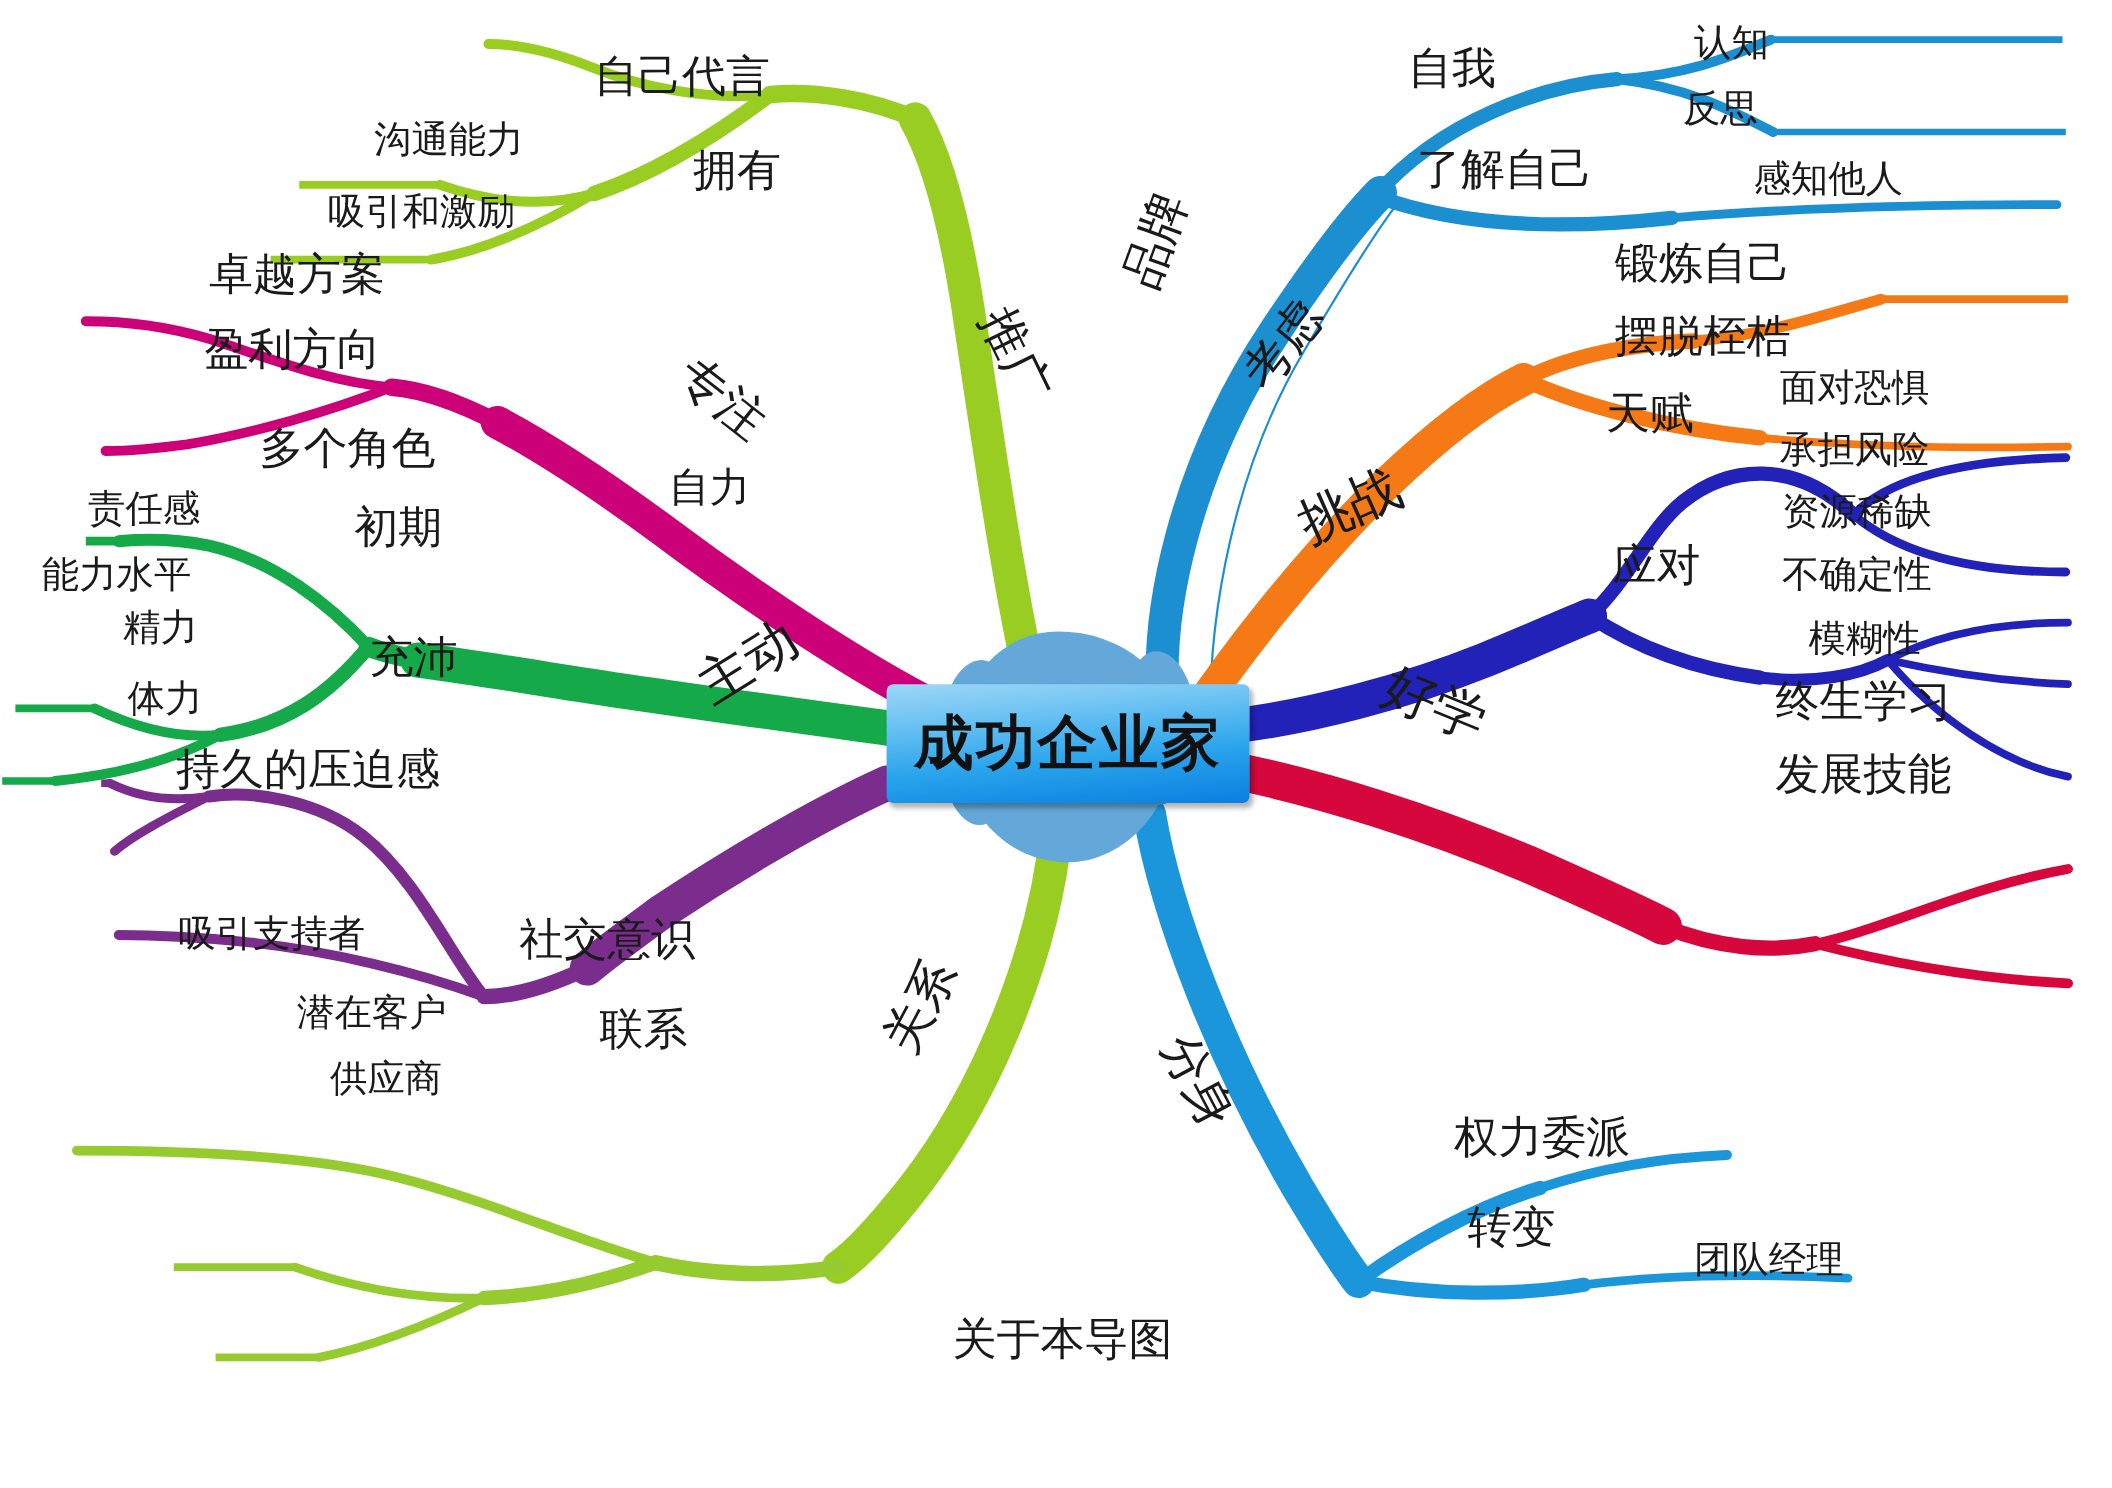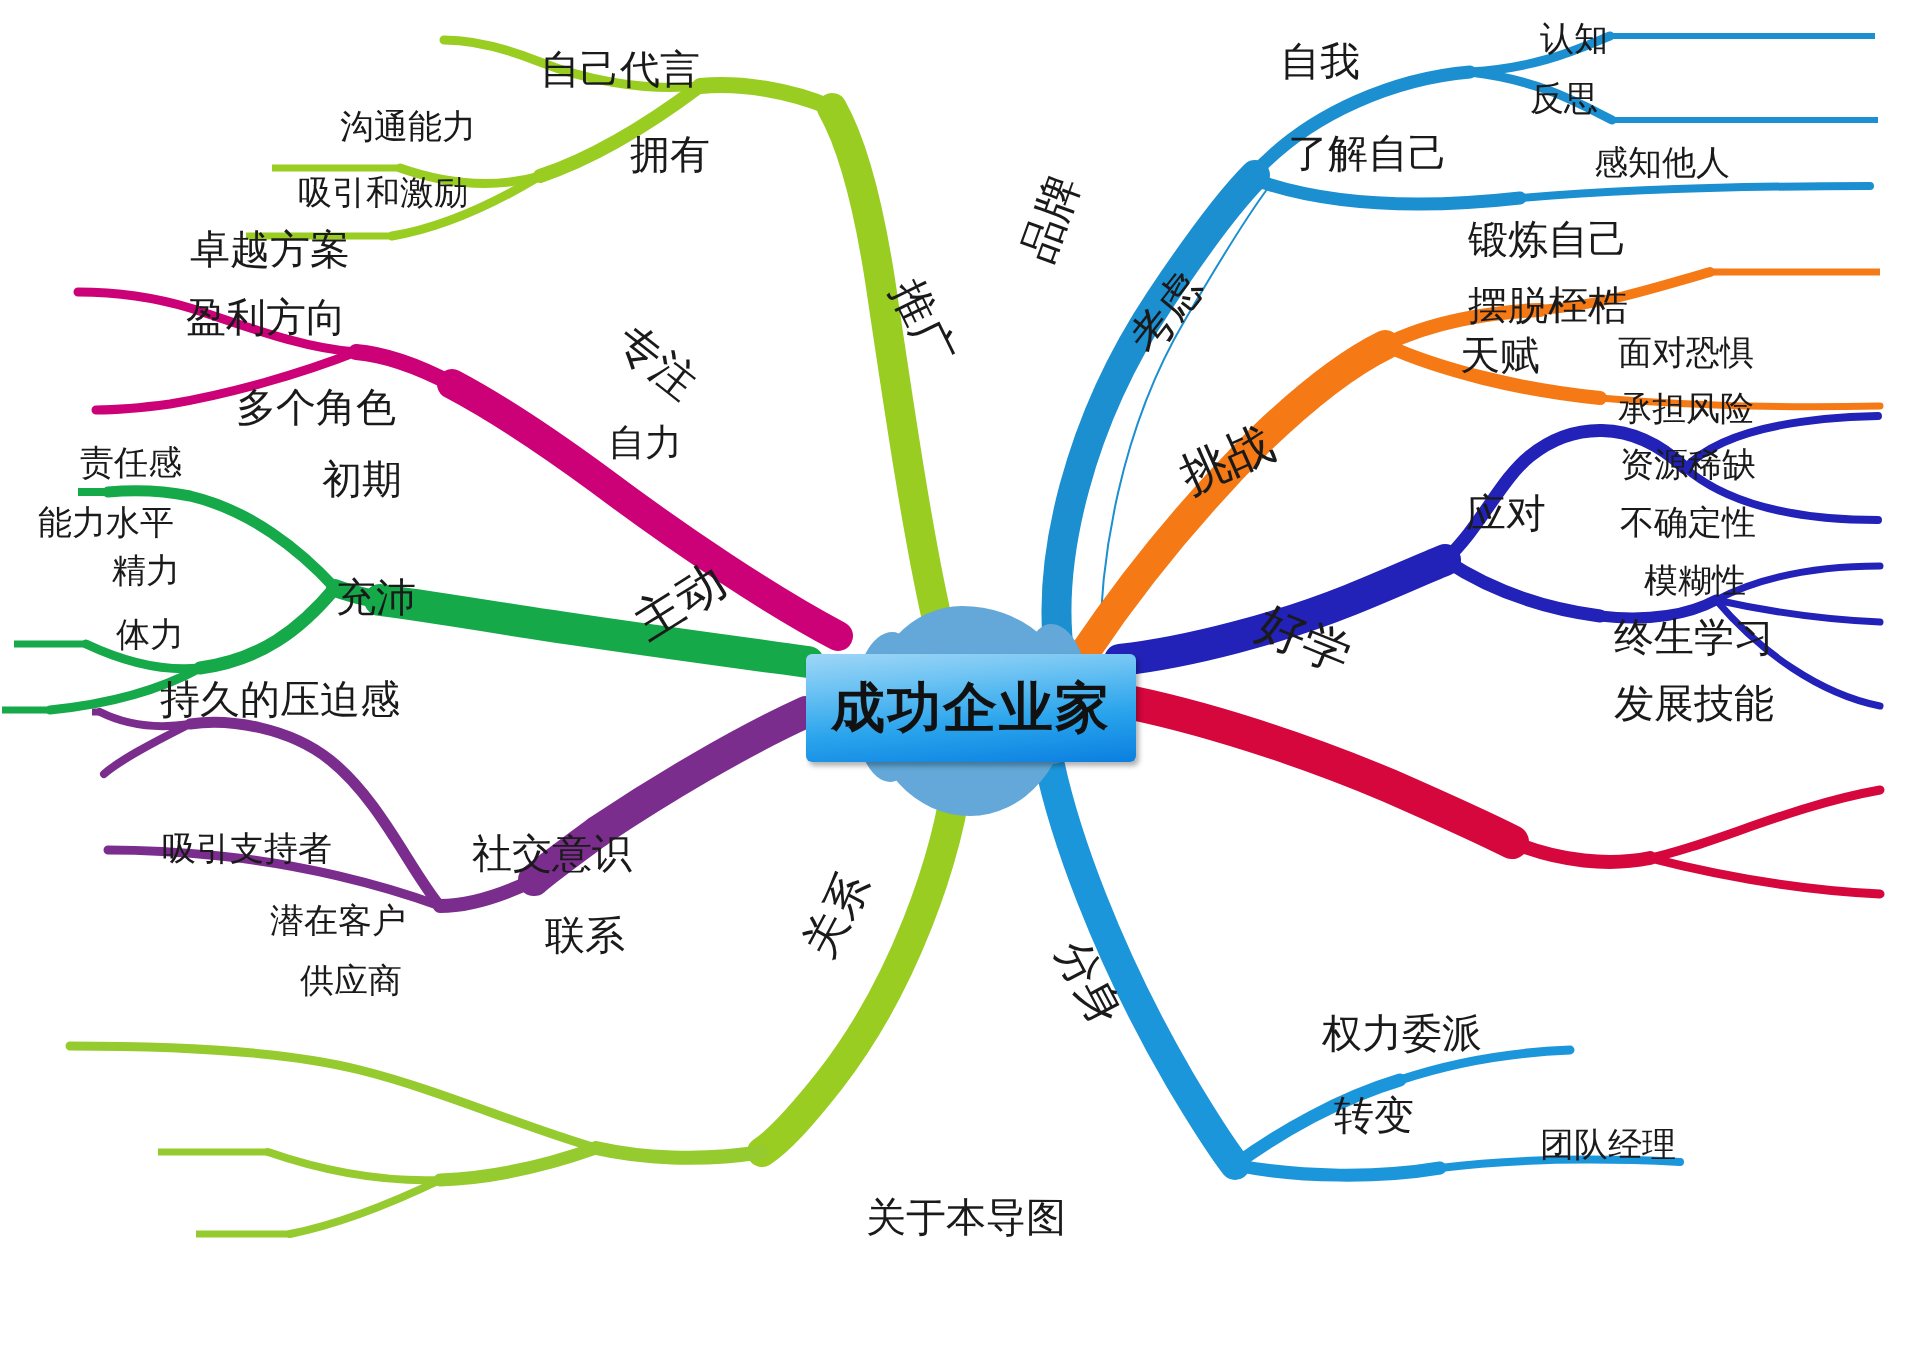--- a/index.html
+++ b/index.html
@@ -5,21 +5,21 @@
   html,body{margin:0;padding:0;background:#ffffff;}
   body{width:1920px;height:1353px;overflow:hidden;
        font-family:"Liberation Serif","DejaVu Serif",serif;}
   #map{position:relative;width:1920px;height:1353px;background:#fff;}
   svg.branches{position:absolute;left:0;top:0;width:1920px;height:1353px;}
   .lbl{position:absolute;white-space:nowrap;color:#1a1a1a;
        font-family:"Liberation Serif","DejaVu Serif",serif;}
   .lbl.l1{font-size:44px;}
   .lbl.l2{font-size:40px;}
   .lbl.l3{font-size:34px;}
-  .center-wrap{position:absolute;left:806px;top:654px;width:280px;height:110px;}
+  .center-wrap{position:absolute;left:806px;top:622px;width:280px;height:110px;}
   .cloud{position:absolute;left:64px;top:-48px;width:200px;height:210px;
          background:#63a8d8;border-radius:46% 54% 50% 50% / 48% 44% 56% 52%;
          filter:blur(0.4px);}
   .cloud:before{content:"";position:absolute;left:-16px;top:26px;width:70px;height:150px;
          background:#63a8d8;border-radius:55% 45% 48% 52% / 50% 50% 50% 50%;}
   .cloud:after{content:"";position:absolute;right:-18px;top:18px;width:68px;height:140px;
          background:#63a8d8;border-radius:45% 55% 52% 48% / 50% 50% 50% 50%;}
   .center-box{position:absolute;left:0;top:0;width:330px;height:108px;border-radius:6px;
        background:linear-gradient(175deg,#9ed6f7 0%,#6fc4f3 26%,#2aa4ec 62%,#0a7fe0 100%);
        box-shadow:3px 4px 5px rgba(0,0,0,.30);}
@@ -184,21 +184,21 @@
   <div class="lbl l3" style="left:1540px;top:16px;">认知</div>
   <div class="lbl l3" style="left:1530px;top:76px;">反思</div>
   <div class="lbl l2" style="left:1288px;top:126px;">了解自己</div>
   <div class="lbl l3" style="left:1594px;top:140px;">感知他人</div>
 
   <div class="lbl l1" style="left:1116px;top:330px;transform:rotate(-52deg);transform-origin:left top;">考虑</div>
   <div class="lbl l2" style="left:1468px;top:212px;">锻炼自己</div>
   <div class="lbl l2" style="left:1468px;top:278px;">摆脱桎梏</div>
 
   <div class="lbl l1" style="left:1170px;top:450px;transform:rotate(-24deg);transform-origin:left top;font-size:48px;">挑战</div>
-  <div class="lbl l2" style="left:1460px;top:328px;">天赋</div>
+  <div class="lbl l2" style="left:1460px;top:348px;">天赋</div>
   <div class="lbl l3" style="left:1618px;top:330px;">面对恐惧</div>
   <div class="lbl l3" style="left:1618px;top:386px;">承担风险</div>
   <div class="lbl l2" style="left:1466px;top:486px;">应对</div>
   <div class="lbl l3" style="left:1620px;top:442px;">资源稀缺</div>
   <div class="lbl l3" style="left:1620px;top:500px;">不确定性</div>
   <div class="lbl l3" style="left:1644px;top:558px;">模糊性</div>
 
   <div class="lbl l1" style="left:1272px;top:592px;transform:rotate(22deg);transform-origin:left top;font-size:48px;">好学</div>
   <div class="lbl l2" style="left:1614px;top:610px;">终生学习</div>
   <div class="lbl l2" style="left:1614px;top:676px;">发展技能</div>

